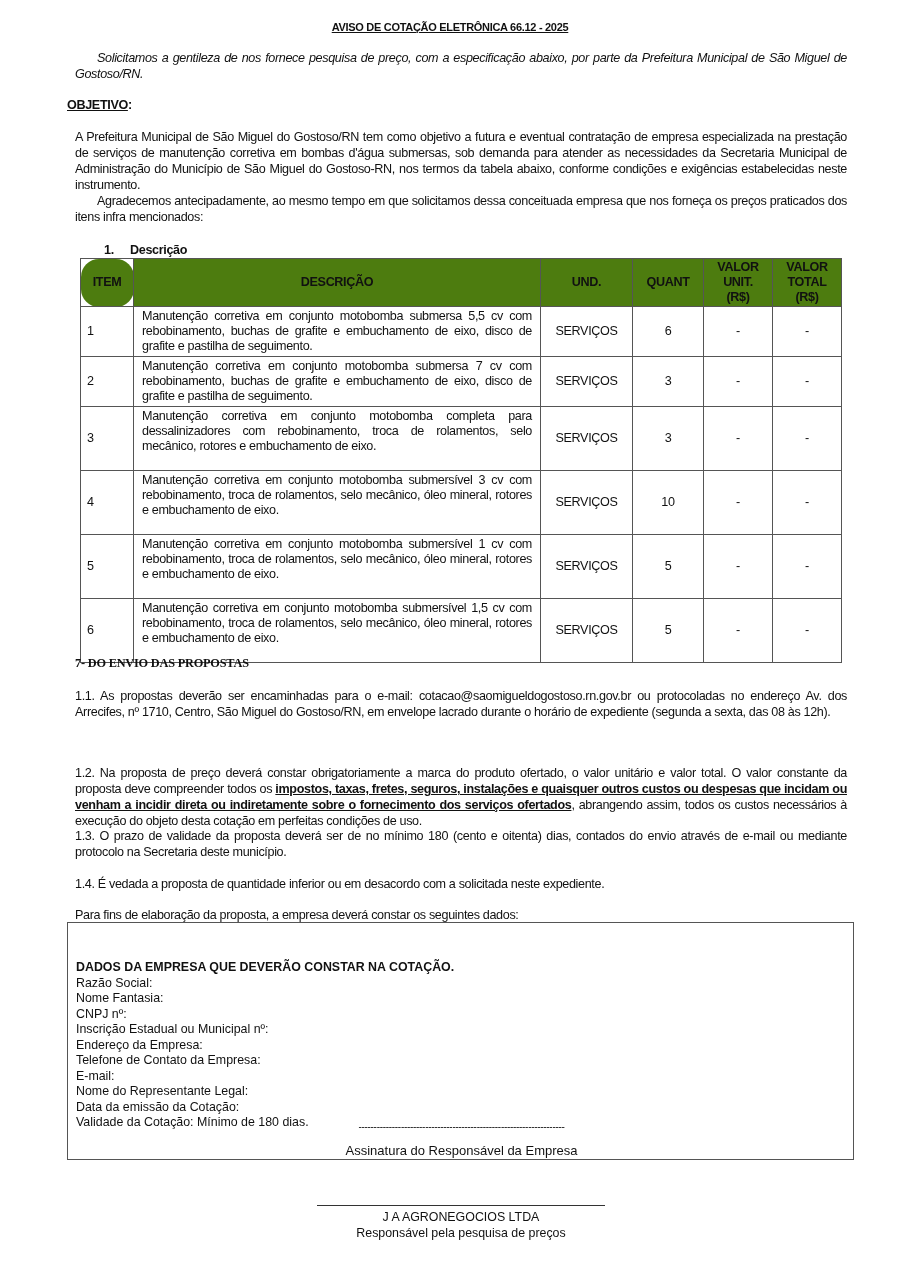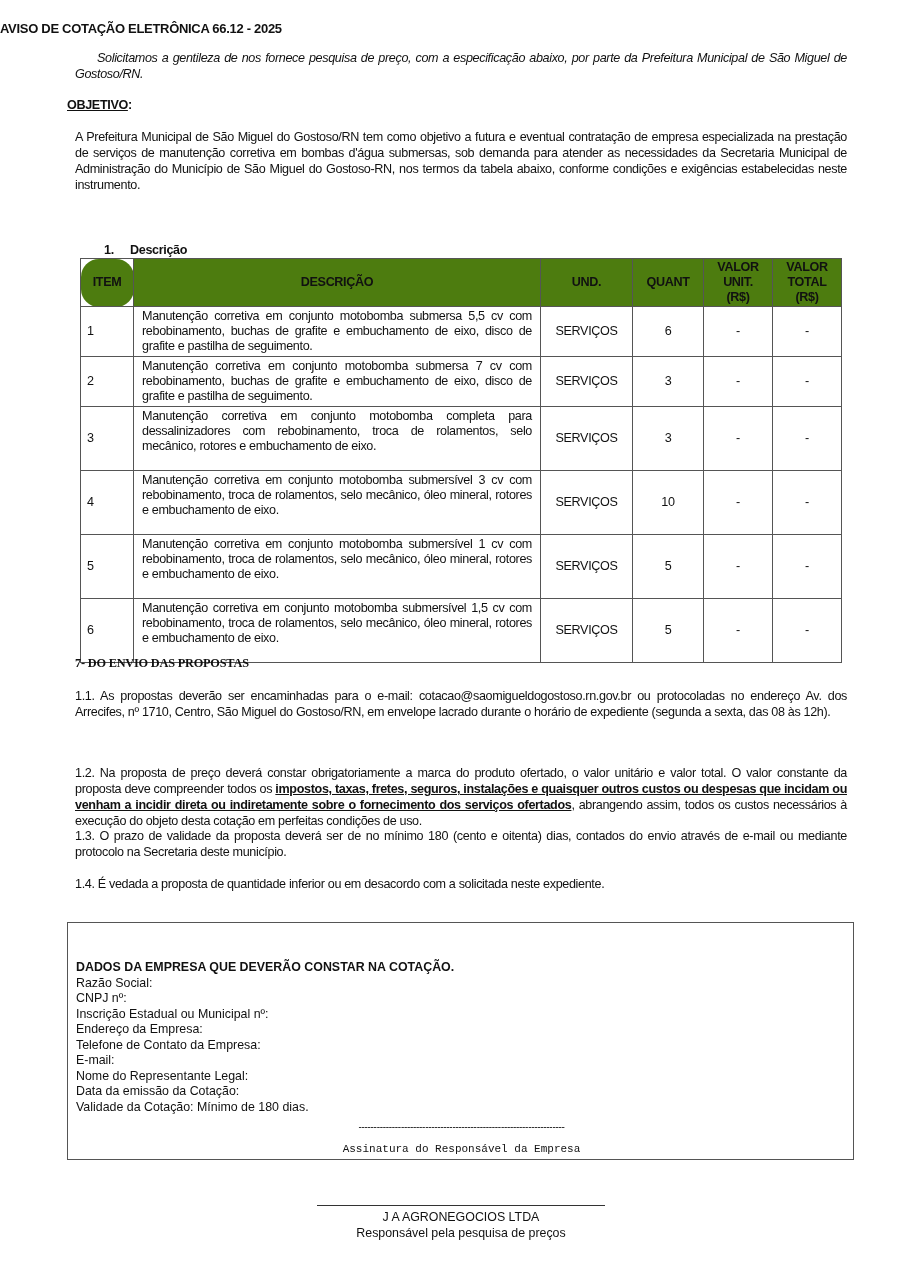--- a/index.html
+++ b/index.html
@@ -1,21 +1,21 @@
 <!DOCTYPE html>
 <html><head>
 <meta charset="utf-8">
 <style>
   html, body { margin: 0; padding: 0; background: #ffffff; }
   body { width: 900px; height: 1273px; position: relative; overflow: hidden; color: #111; }
   .page { position: absolute; left: 0; top: 0; width: 900px; height: 1273px; }
   .narrow { font-family: "Liberation Sans", sans-serif; font-size: 12.6px; letter-spacing: -0.35px; }
   .arial { font-family: "Liberation Sans", sans-serif; font-size: 12.6px; }
   .abs { position: absolute; }
-  .title { left: 0; width: 900px; top: 21px; font-weight: bold; font-size: 13px; letter-spacing: -0.3px; }
+  .title { left: 0; width: 900px; top: 21px; text-align: center; font-weight: bold; font-size: 11px; text-decoration: underline; letter-spacing: -0.3px; }
   .para { left: 75px; width: 772px; line-height: 16px; text-align: justify; }
   .intro { top: 50px; font-style: italic; }
   .intro .indent, .agr .indent { display: inline-block; width: 22px; }
   .objetivo { top: 98px; left: 67px; font-weight: bold; }
   .objetivo .u { text-decoration: underline; }
   .obj-text { top: 129px; }
   .desc-title { top: 243px; left: 104px; font-weight: bold; }
   .desc-title .num { display: inline-block; width: 26px; }
   table.items { position: absolute; left: 80px; top: 258px; border-collapse: collapse; width: 762px; }
   table.items th, table.items td { border: 1px solid #555; padding: 0; }
@@ -36,37 +36,38 @@
   .p11 { top: 688px; }
   .p12 { top: 765px; }
   .p12 .bu { font-weight: bold; text-decoration: underline; }
   .p13 { top: 828px; }
   .p14 { top: 876px; }
   .pfins { top: 907px; }
   .dados-box { position: absolute; left: 67px; top: 922px; width: 787px; height: 238px; border: 1px solid #555; box-sizing: border-box; }
   .dados-lines { position: absolute; left: 8px; top: 3px; font-family: "Liberation Sans", sans-serif; font-size: 12.4px; line-height: 15.5px; margin-top: 34px; }
   .dados-lines .head { font-weight: bold; }
   .dashes { position: absolute; left: 0; width: 787px; top: 198px; text-align: center; font-size: 10px; letter-spacing: -0.3px; line-height: 12px; }
-  .assin { position: absolute; left: 0; width: 787px; top: 220px; text-align: center; font-family: Liberation Mono, monospace; font-size: 11px; }
+  .assin { position: absolute; left: 0; width: 787px; top: 220px; text-align: center; font-family: Liberation Sans, sans-serif; font-size: 13px; }
   .sig-line { position: absolute; left: 317px; width: 288px; top: 1205px; border-top: 1px solid #333; }
   .sig-name { top: 1209px; left: 0; width: 922px; text-align: center; font-family: "Liberation Sans", sans-serif; font-size: 12.4px; line-height: 16px; }
 </style>
 </head>
 <body>
 
 <div class="page">
 
   <div class="abs title arial">AVISO DE COTAÇÃO ELETRÔNICA 66.12 - 2025</div>
 
   <div class="abs para intro narrow"><span class="indent"></span><span>Solicitamos a gentileza de nos fornece pesquisa de preço, com a especificação abaixo, por parte da Prefeitura Municipal de São Miguel de Gostoso/RN.</span></div>
 
   <div class="abs objetivo narrow"><span class="u">OBJETIVO</span><span>:</span></div>
 
   <div class="abs para obj-text narrow">
     <div>A Prefeitura Municipal de São Miguel do Gostoso/RN tem como objetivo a futura e eventual contratação de empresa especializada na prestação de serviços de manutenção corretiva em bombas d'água submersas, sob demanda para atender as necessidades da Secretaria Municipal de Administração do Município de São Miguel do Gostoso-RN, nos termos da tabela abaixo, conforme condições e exigências estabelecidas neste instrumento.</div>
+    <div class="agr"><span class="indent"></span><span>Agradecemos antecipadamente, ao mesmo tempo em que solicitamos dessa conceituada empresa que nos forneça os preços praticados dos itens infra mencionados:</span></div>
   </div>
 
   <div class="abs desc-title narrow"><span class="num">1.</span><span>Descrição</span></div>
 
   <table class="items narrow">
     <thead>
       <tr>
         <th class="c-item">ITEM</th>
         <th class="c-desc">DESCRIÇÃO</th>
         <th class="c-und">UND.</th>
@@ -130,25 +131,27 @@
   <div class="abs sec1">7- DO ENVIO DAS PROPOSTAS</div>
 
   <div class="abs para p11 narrow">1.1. As propostas deverão ser encaminhadas para o e-mail: cotacao@saomigueldogostoso.rn.gov.br ou protocoladas no endereço Av. dos Arrecifes, nº 1710, Centro, São Miguel do Gostoso/RN, em envelope lacrado durante o horário de expediente (segunda a sexta, das 08 às 12h).</div>
 
   <div class="abs para p12 narrow"><span>1.2. Na proposta de preço deverá constar obrigatoriamente a marca do produto ofertado, o valor unitário e valor total. O valor constante da proposta deve compreender todos os </span><span class="bu">impostos, taxas, fretes, seguros, instalações e quaisquer outros custos ou despesas que incidam ou venham a incidir direta ou indiretamente sobre o fornecimento dos serviços ofertados</span><span>, abrangendo assim, todos os custos necessários à execução do objeto desta cotação em perfeitas condições de uso.</span></div>
 
   <div class="abs para p13 narrow">1.3. O prazo de validade da proposta deverá ser de no mínimo 180 (cento e oitenta) dias, contados do envio através de e-mail ou mediante protocolo na Secretaria deste município.</div>
 
   <div class="abs para p14 narrow">1.4. É vedada a proposta de quantidade inferior ou em desacordo com a solicitada neste expediente.</div>
 
+  <div class="abs para pfins narrow">Para fins de elaboração da proposta, a empresa deverá constar os seguintes dados:</div>
 
   <div class="dados-box">
     <div class="dados-lines">
       <div class="head">DADOS DA EMPRESA QUE DEVERÃO CONSTAR NA COTAÇÃO.</div>
       <div>Razão Social:</div>
+      <div>Nome Fantasia:</div>
       <div>CNPJ nº:</div>
       <div>Inscrição Estadual ou Municipal nº:</div>
       <div>Endereço da Empresa:</div>
       <div>Telefone de Contato da Empresa:</div>
       <div>E-mail:</div>
       <div>Nome do Representante Legal:</div>
       <div>Data da emissão da Cotação:</div>
       <div>Validade da Cotação: Mínimo de 180 dias.</div>
     </div>
     <div class="dashes arial">--------------------------------------------------------------------</div>

